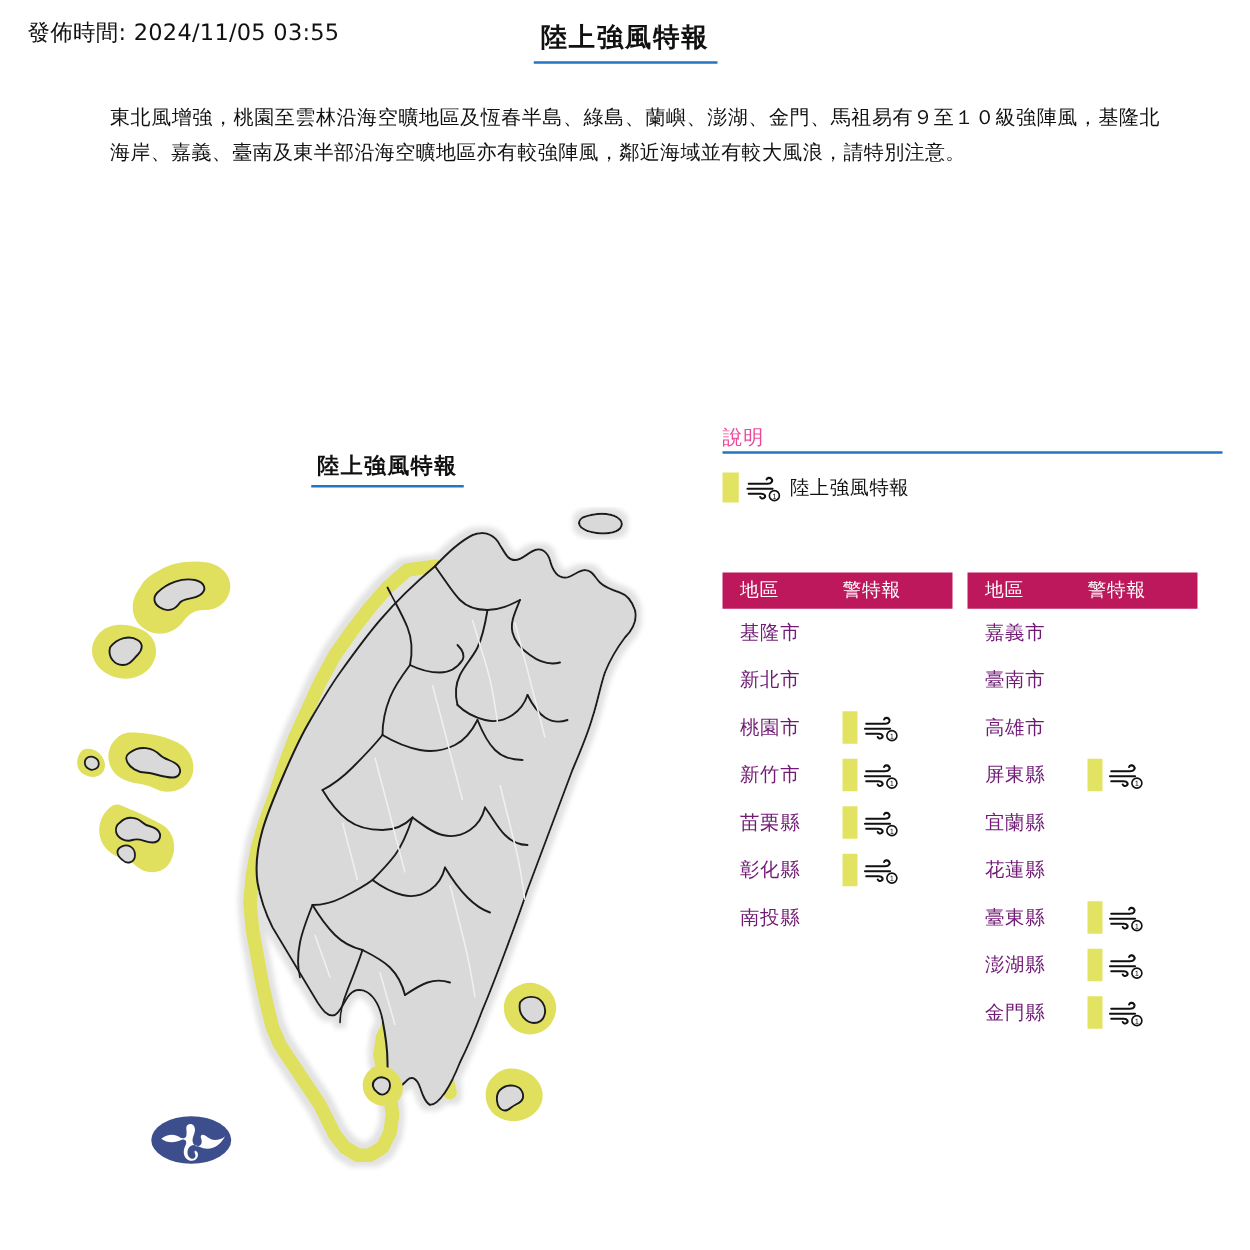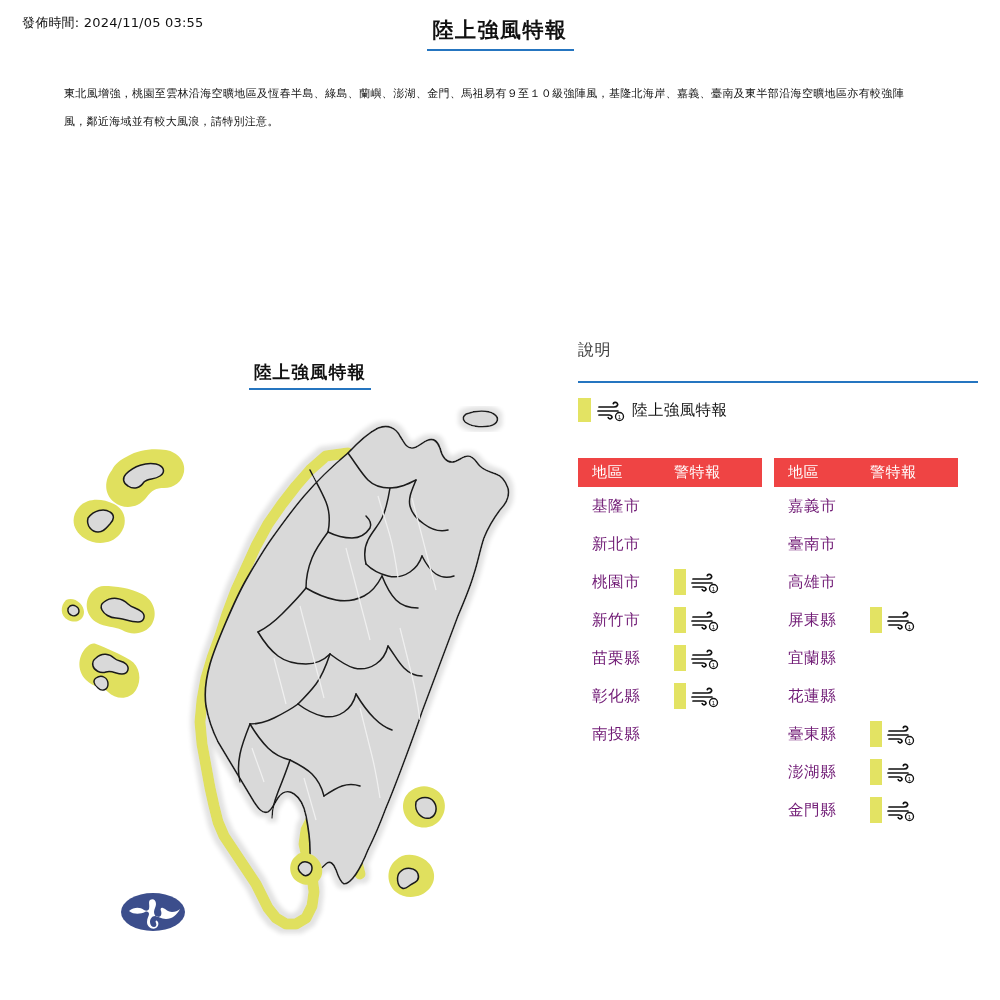--- a/index.html
+++ b/index.html
@@ -15,21 +15,21 @@
     font-family: "DejaVu Sans", "Liberation Sans", sans-serif;
     color: #1a1a1a;
     overflow: hidden;
   }
 
   
   .pub-time {
     position: absolute;
     left: 22px;
     top: 14px;
-    font-size: 13px;
+    font-size: 18px;
     letter-spacing: 0.2px;
     color: #111;
     white-space: nowrap;
   }
   .main-title {
     position: absolute;
     left: 0;
     right: 0;
     top: 16px;
     text-align: center;
@@ -41,24 +41,24 @@
     font-weight: 700;
     letter-spacing: 1.5px;
     color: #111;
     padding: 0 6px 5px 6px;
     border-bottom: 2.5px solid #2575c0;
   }
 
   
   .notice {
     position: absolute;
-    left: 64px;
+    left: 88px;
     top: 80px;
     width: 840px;
-    font-size: 11px;
+    font-size: 16px;
     line-height: 28px;
     letter-spacing: 0.3px;
     text-align: justify;
     color: #111;
   }
 
   
   .map-panel {
     position: absolute;
     left: 60px;
@@ -99,22 +99,22 @@
 
   
   .right-panel {
     position: absolute;
     left: 578px;
     top: 340px;
     width: 400px;
   }
   .legend-head {
     font-size: 16px;
-    color: #404040;
-    padding-bottom: 20px;
+    color: #ec4899;
+    padding-bottom: 0;
     letter-spacing: 0.5px;
   }
   .legend-rule {
     height: 2px;
     background: #2575c0;
     width: 400px;
   }
   .legend-row {
     display: flex;
     align-items: center;
@@ -147,21 +147,21 @@
     left: 578px;
     top: 458px;
     width: 400px;
     display: flex;
     gap: 12px;
   }
   .tbl {
     width: 184px;
   }
   .tbl-head {
-    background: #ef4444;
+    background: #be185d;
     color: #fff;
     height: 29px;
     display: flex;
     align-items: center;
     font-size: 15px;
     letter-spacing: 0.6px;
   }
   .th-region { width: 96px; padding-left: 14px; box-sizing: border-box; }
   .th-warn   { width: 88px; box-sizing: border-box; }
   .tbl-row {

